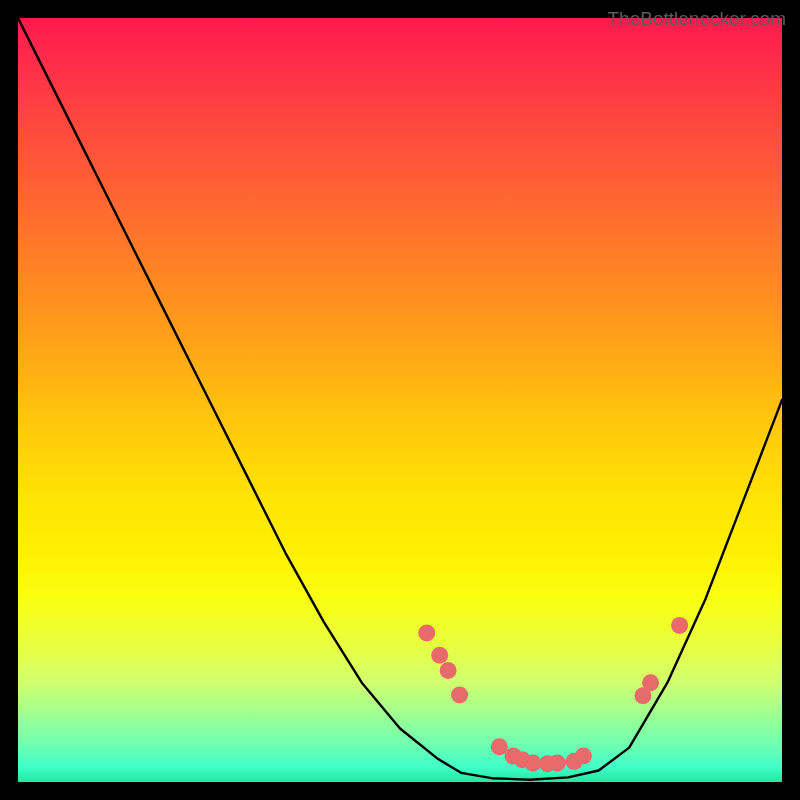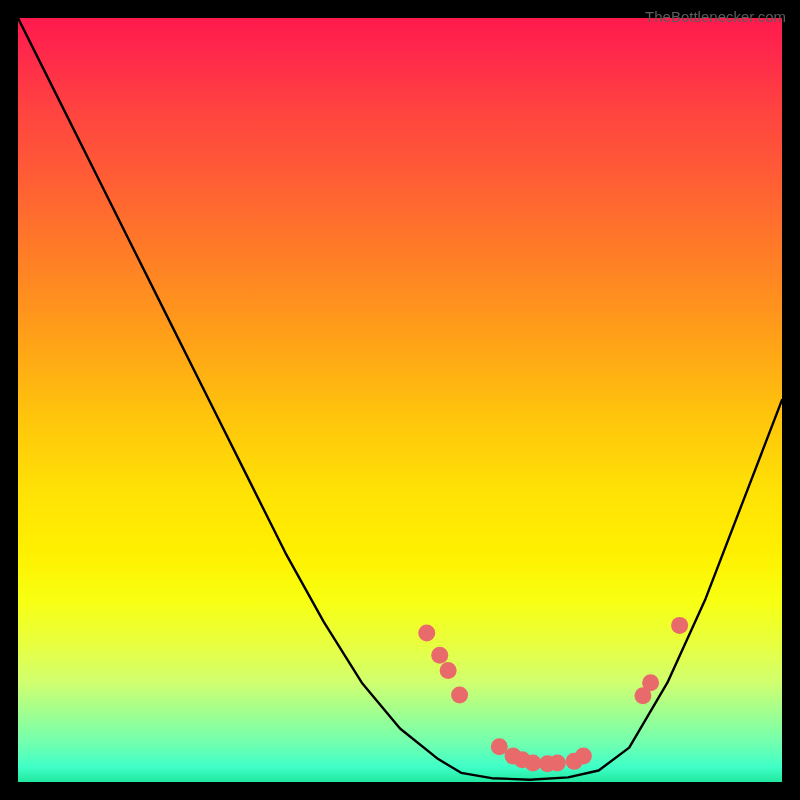--- a/index.html
+++ b/index.html
@@ -3,21 +3,21 @@
 <meta charset="utf-8">
 <style>
   * { margin: 0; padding: 0; box-sizing: border-box; }
   body { background: #000; font-family: Arial, sans-serif; }
   .container { width: 800px; height: 800px; position: relative; background: #000; }
   .watermark {
     position: absolute;
     top: 8px;
     right: 14px;
     color: #5c5c5c;
-    font-size: 15px;
+    font-size: 19px;
     font-weight: 500;
     z-index: 10;
   }
   .chart-area {
     position: absolute;
     left: 18px;
     top: 18px;
     width: 764px;
     height: 764px;
     overflow: hidden;

